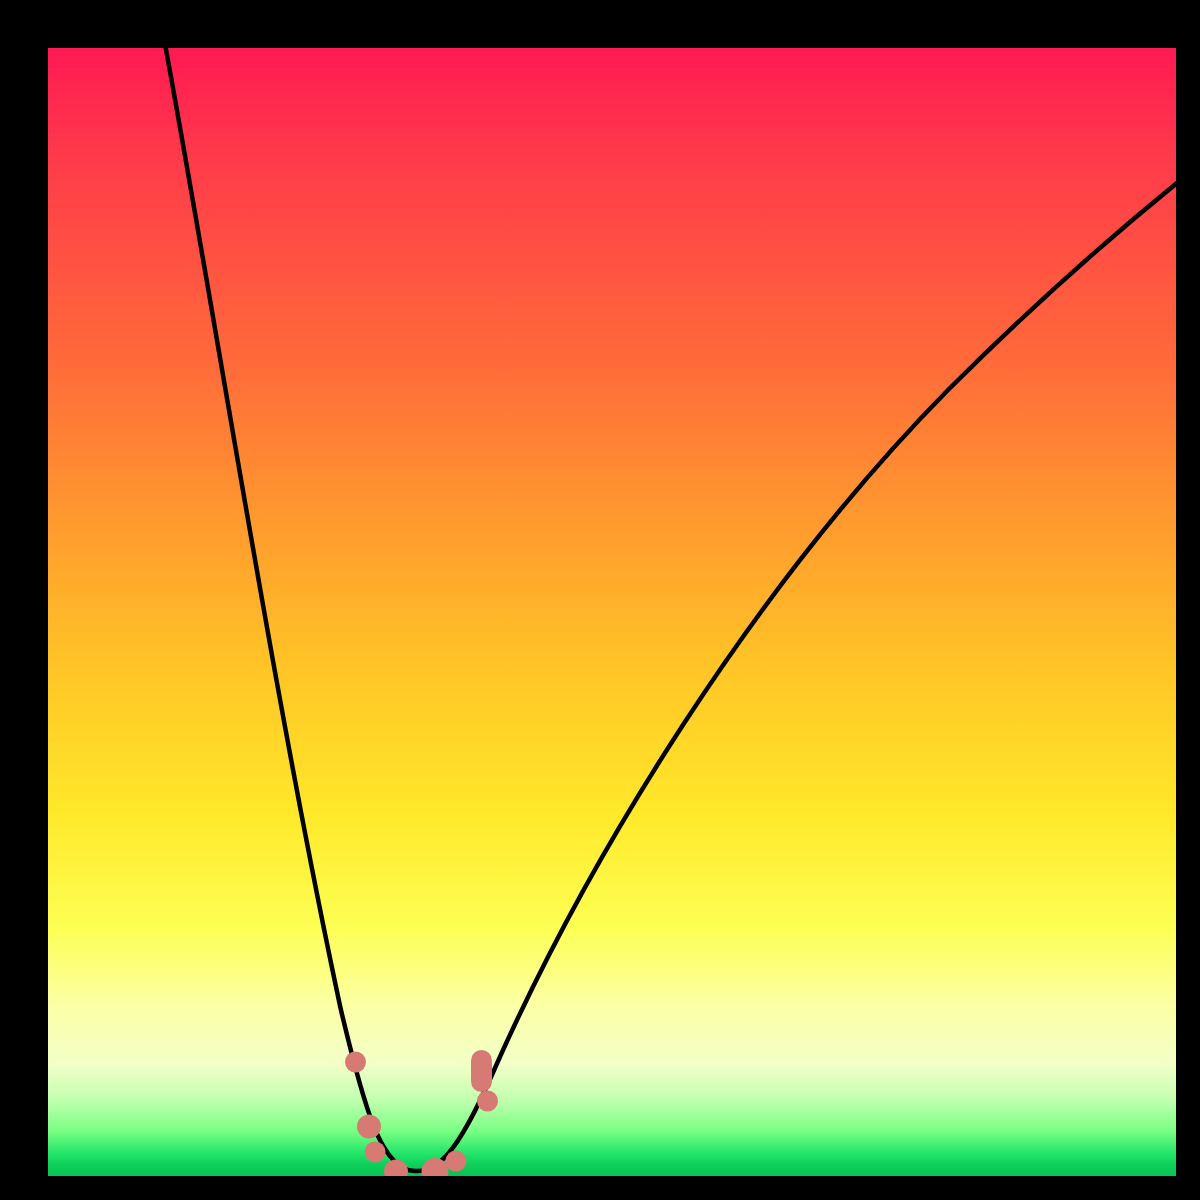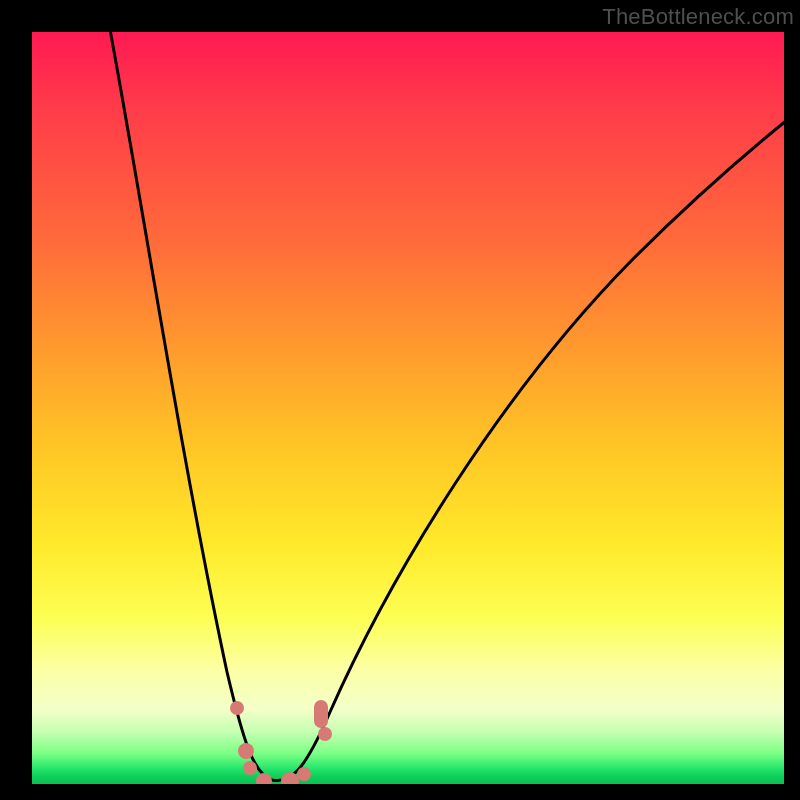--- a/index.html
+++ b/index.html
@@ -83,14 +83,13 @@
       <circle cy="719" r="8" fill="#d77a74" cx="214"></circle>
       <circle cy="736" r="7" fill="#d77a74" cx="218"></circle>
       <circle cy="749" r="8" fill="#d77a74" cx="232"></circle>
       <circle cy="749" r="9" fill="#d77a74" cx="258"></circle>
       <circle cy="742" r="7" fill="#d77a74" cx="272"></circle>
       <rect x="282" y="668" width="14" height="28" rx="7" ry="7" fill="#d77a74"></rect>
       <circle cy="702" r="7" fill="#d77a74" cx="293"></circle>
     </svg>
   </div>
 
-  <div class="watermark">TheBottleneck.com</div>
 </div>
 
 </body></html>

